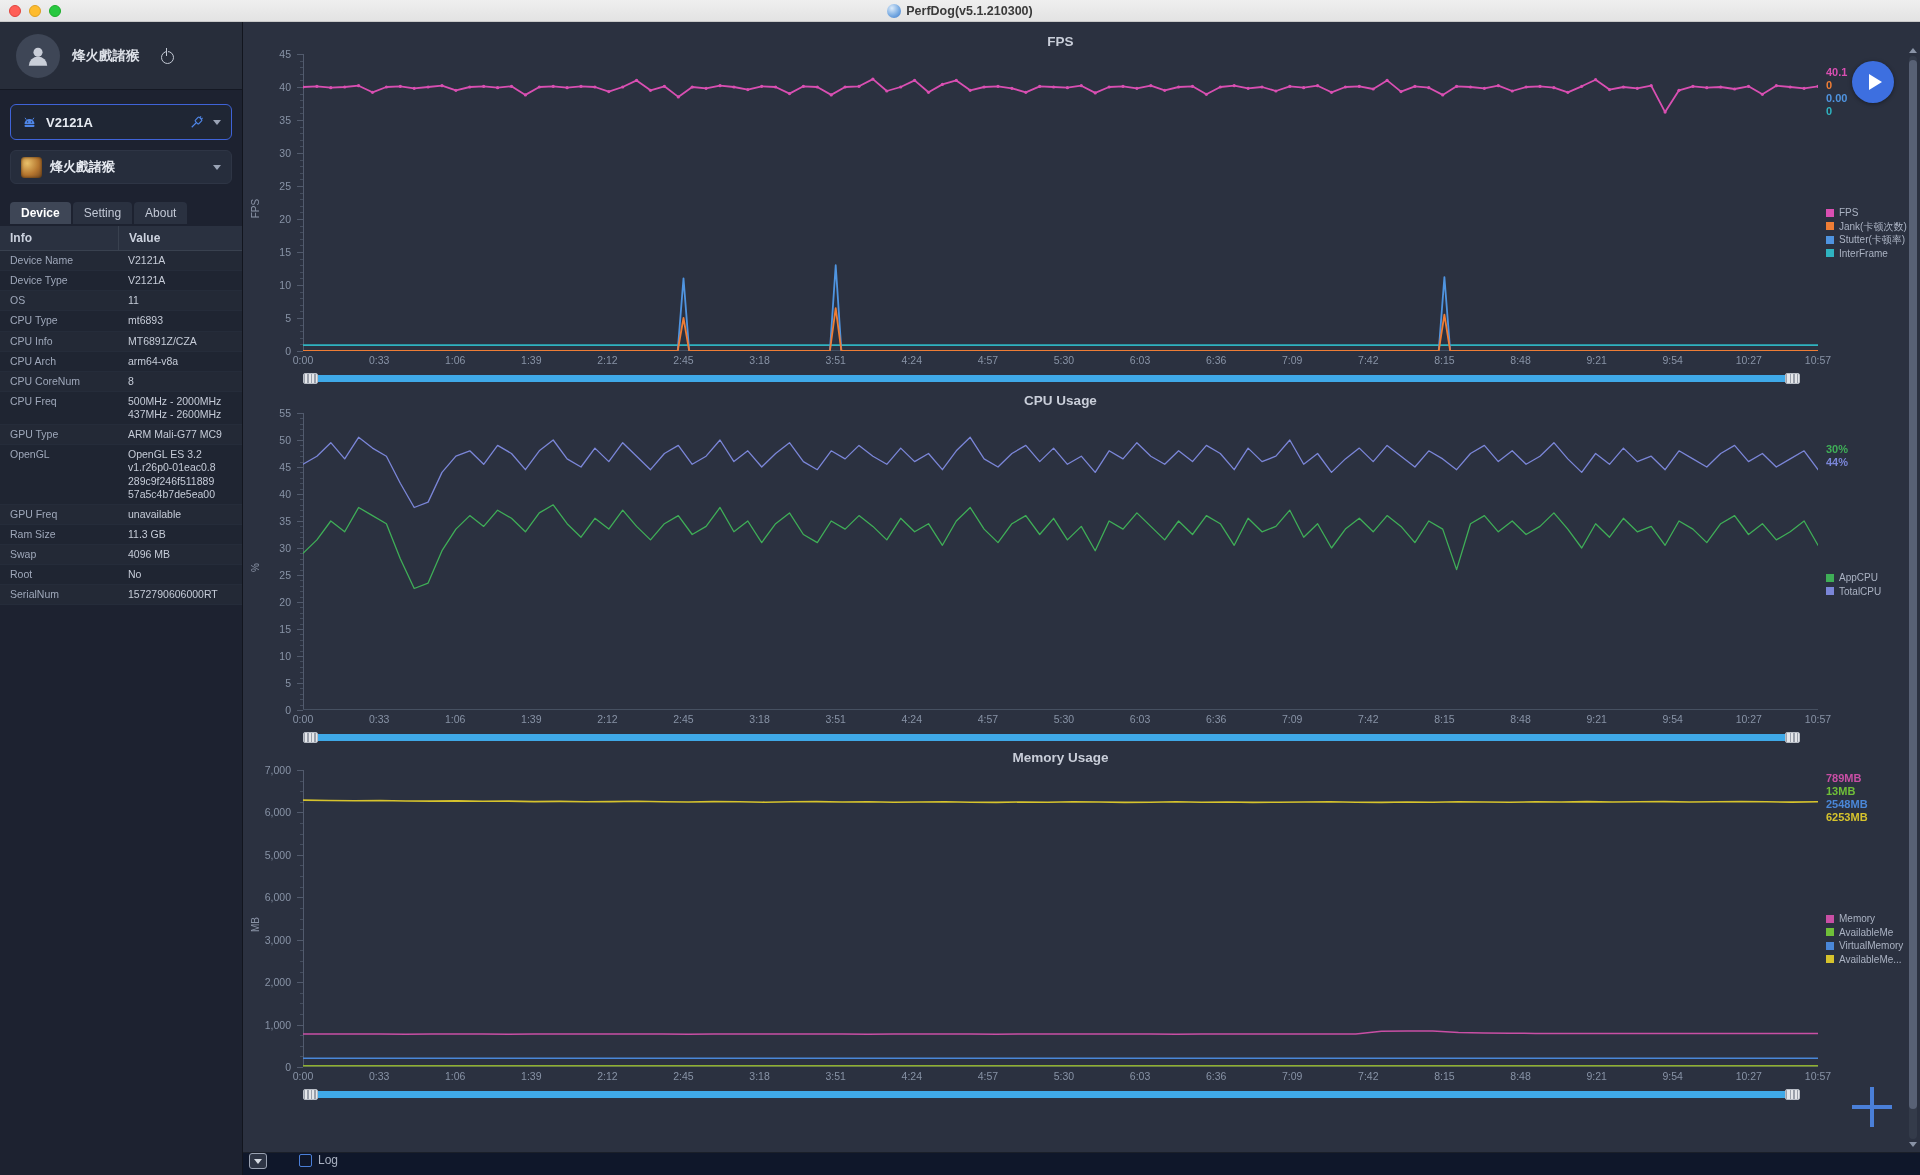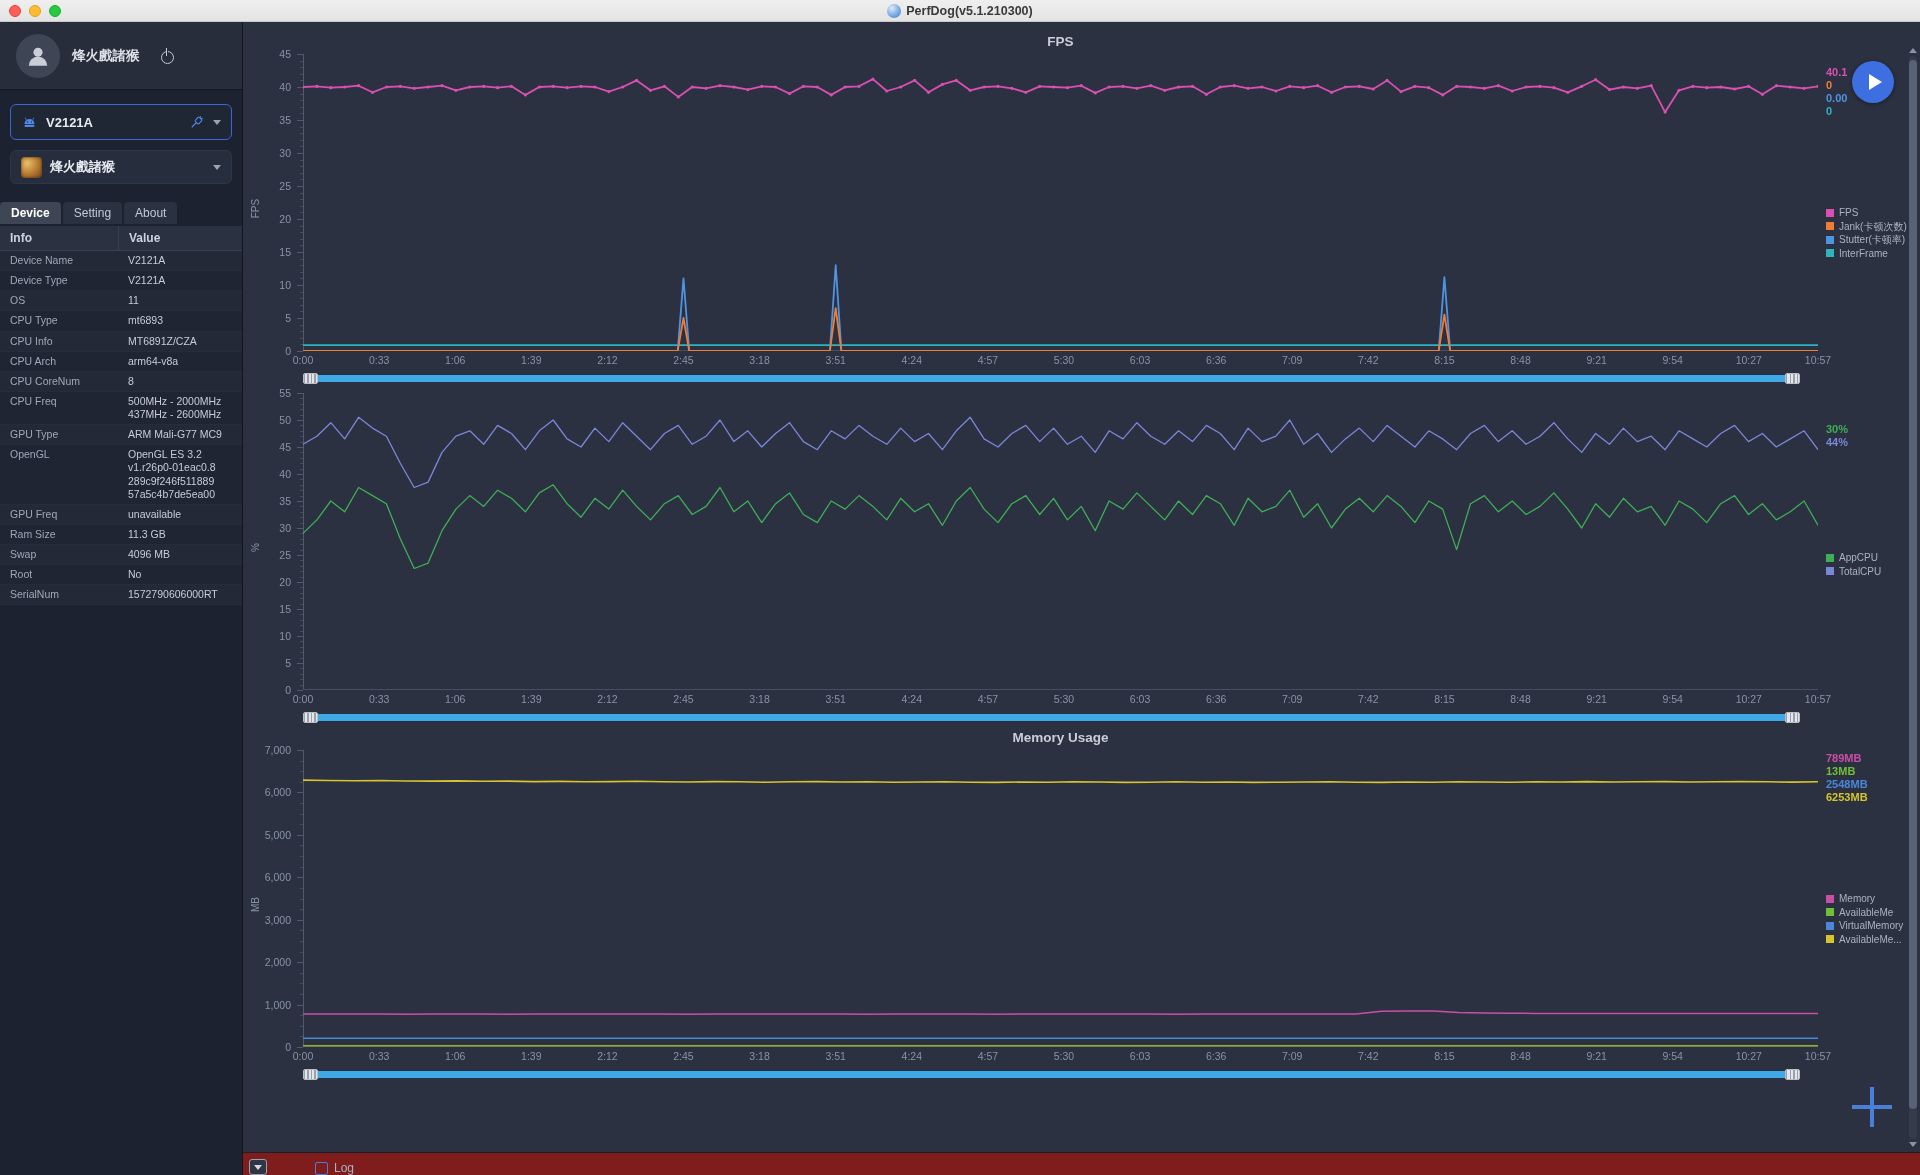--- a/index.html
+++ b/index.html
@@ -37,21 +37,21 @@
   .select { margin:0 10px; height:36px; border-radius:6px; display:flex; align-items:center;
     padding:0 10px; gap:8px; cursor:pointer;}
   .select.device { margin-top:14px; background:#1f2634; border:1px solid #3f63d8;}
   .select.game { margin-top:10px; height:34px; background:#262d3c; border:1px solid #2e3545;}
   .select .sel-text { font-size:13px; font-weight:bold; color:#e6eaf1; flex:1;}
   .caret { width:0; height:0; border-left:4.5px solid transparent; border-right:4.5px solid transparent;
     border-top:5px solid #9aa3b5;}
   .game-icon { width:21px; height:21px; border-radius:4px; flex:none;
     background:radial-gradient(circle at 30% 30%, #e8c06a, #b5762f 55%, #6e4520);
     box-shadow:inset 0 0 3px #50300f;}
-  .tabs { display:flex; gap:2px; margin:18px 0 0 0; }
+  .tabs { display:flex; gap:2px; margin:18px 0 0 10px; }
   .tab { font-size:12px; padding:4px 11px; border-radius:4px 4px 0 0; background:#2a3140; color:#c3c9d6; cursor:pointer;}
   .tab.active { background:#3e4656; color:#ffffff; font-weight:bold;}
   .info-table { margin-top:2px; font-size:10.5px; }
   .thead { display:grid; grid-template-columns:118px 1fr; background:#2a3140; border-bottom:1px solid #39414f;}
   .thead .tcell { padding:5px 10px; font-size:12px; font-weight:bold; color:#ccd2de;}
   .thead .tcell:last-child { border-left:1px solid #39414f; }
   .trow { display:grid; grid-template-columns:118px 1fr; border-bottom:1px solid #252c3a;}
   .trow:nth-child(odd){ background:#232936; }
   .trow:nth-child(even){ background:#1f2532; }
   .trow .tcell { padding:3px 10px; line-height:1.25; }
@@ -117,22 +117,22 @@
     border-left:4px solid transparent; border-right:4px solid transparent; border-bottom:5px solid #8a93a6;}
   .vscroll::after { content:""; position:absolute; bottom:0; left:1px; width:0; height:0;
     border-left:4px solid transparent; border-right:4px solid transparent; border-top:5px solid #8a93a6;}
   .vtrack { position:absolute; top:8px; bottom:8px; left:1px; width:8px; background:#343b4a; border-radius:4px;}
   .vthumb { position:absolute; top:4px; bottom:30px; left:0; width:8px; background:#586175; border-radius:4px; cursor:pointer;}
   .plus-marker { position:absolute; right:28px; bottom:48px; width:40px; height:40px; cursor:pointer; z-index:5;}
   .plus-marker::before { content:""; position:absolute; left:0; top:18px; width:40px; height:4px; background:#4a7fd8;}
   .plus-marker::after { content:""; position:absolute; left:18px; top:0; width:4px; height:40px; background:#4a7fd8;}
 
   
-  .bottom-bar { height:23px; background:#7f1d1d; border-top:1px solid #1a1f29;
-    display:flex; align-items:flex-end; gap:30px; padding-left:6px;}
+  .bottom-bar { height:23px; background:#0f172a; border-top:1px solid #1a1f29;
+    display:flex; align-items:flex-start; gap:14px; padding-left:6px;}
   .mini-drop { width:18px; height:16px; border:1px solid #9aa2b2; border-radius:3px; background:#2e3545;
     display:flex; align-items:center; justify-content:center; cursor:pointer;}
   .mini-drop .caret { border-top-color:#d5dae2; }
   .log-wrap { display:flex; align-items:center; gap:6px; margin-left:18px; cursor:pointer;}
   .checkbox { width:13px; height:13px; border:1.5px solid #4a7fd8; border-radius:2px; background:transparent;}
   .log-label { font-size:12px; color:#aab2c2; }
 </style>
 </head>
 <body>
 
@@ -508,20 +508,21 @@
           </div>
         <div class="hscroll">
           <span class="grip"></span>
           <span class="hbar"></span>
           <span class="grip"></span>
           <span class="hscroll-end"></span>
         </div>
       </div>
 
       <div class="chart">
+        <div class="chart-title">CPU Usage</div>
         <div class="chart-body">
           <div class="y-gutter">
             <span class="ylabel">%</span>
           <div class="ytick-label" style="top: 291px;">0</div>
               <div class="ytick major" style="top: 297px;"></div>
               <div class="ytick-label" style="top: 264px;">5</div>
               <div class="ytick major" style="top: 270px;"></div>
               <div class="ytick-label" style="top: 237px;">10</div>
               <div class="ytick major" style="top: 243px;"></div>
               <div class="ytick-label" style="top: 210px;">15</div>

